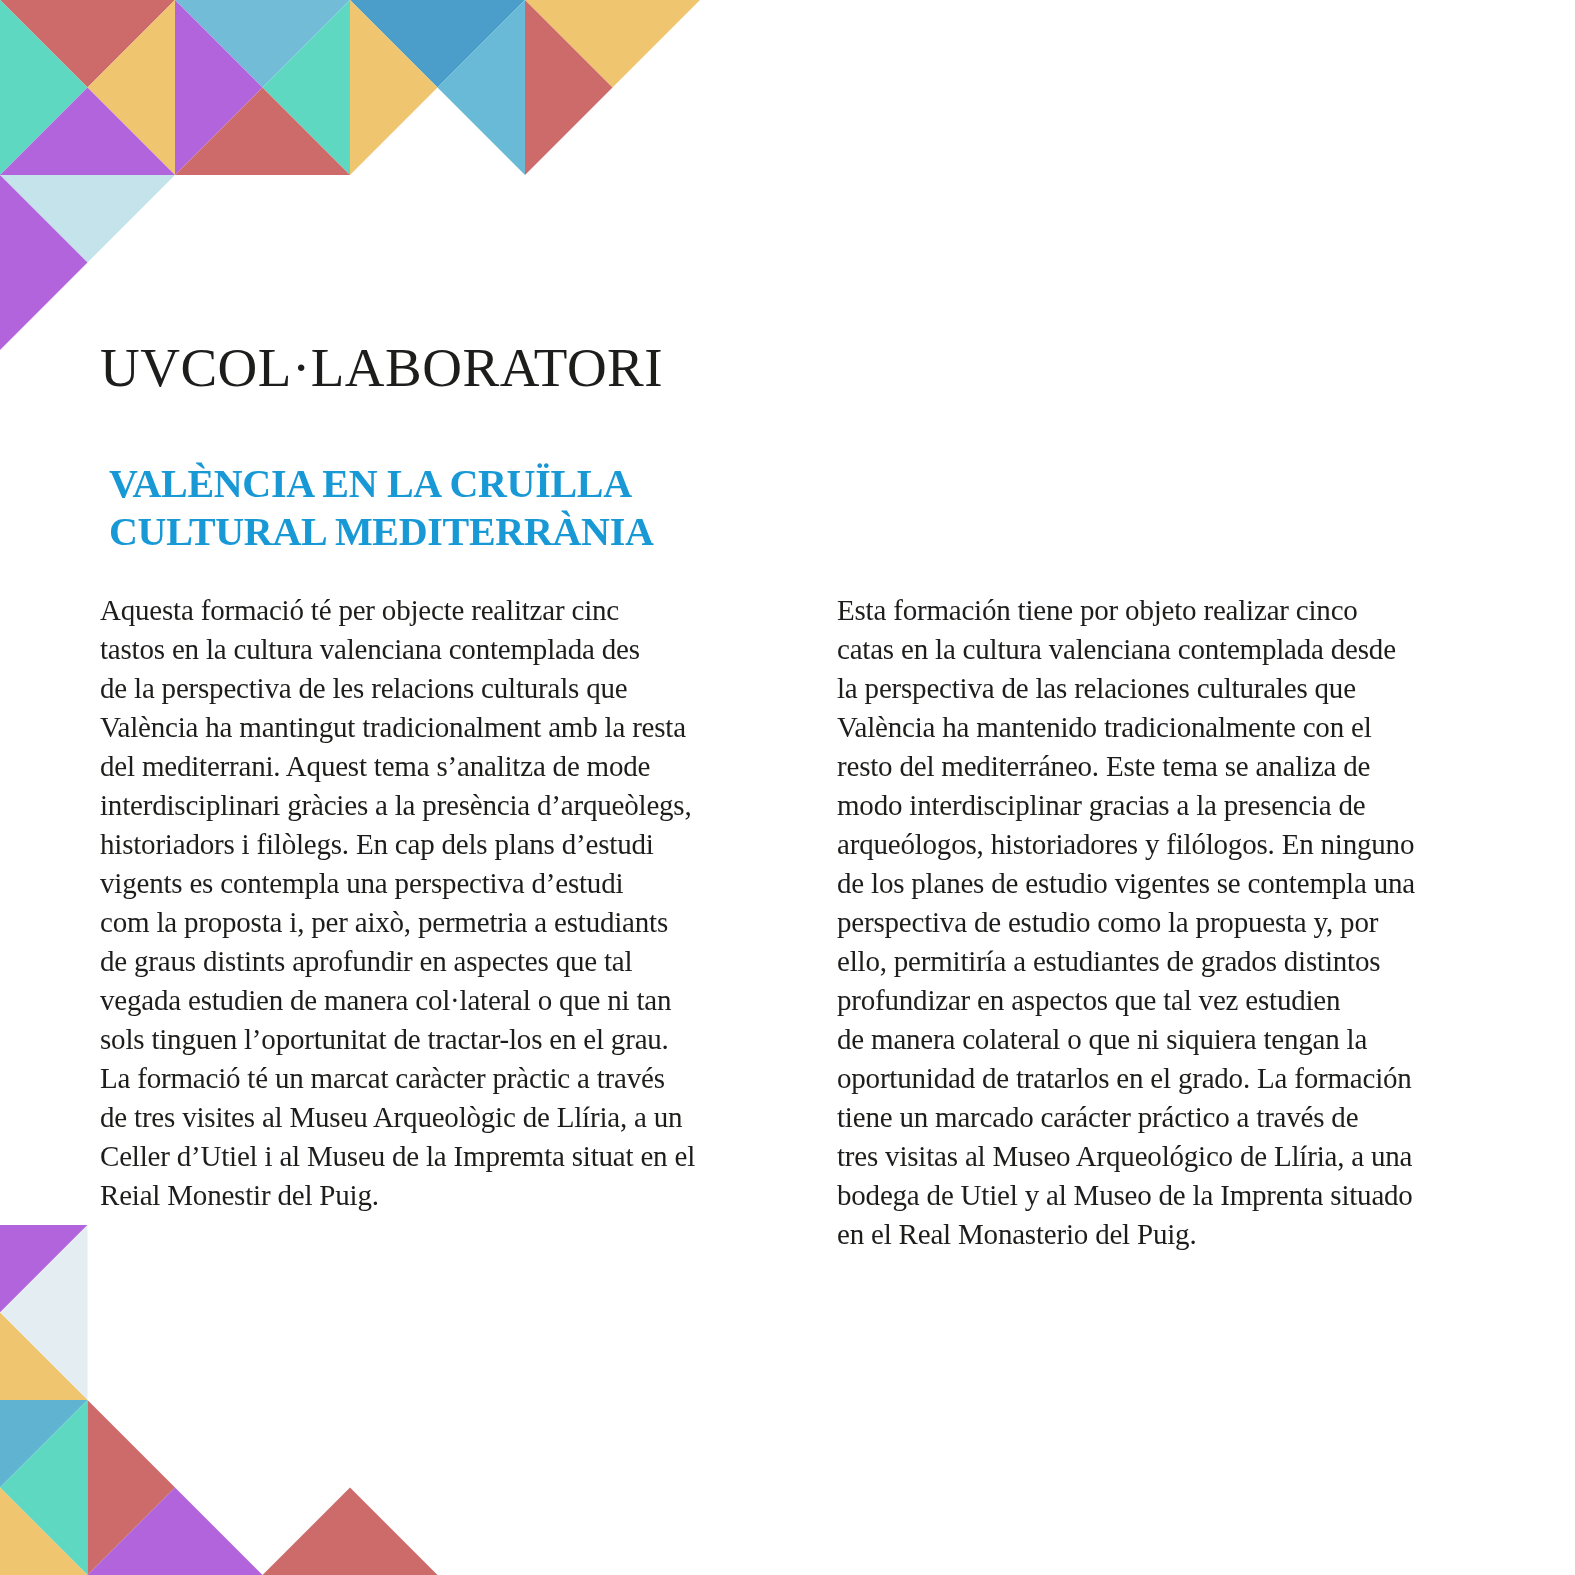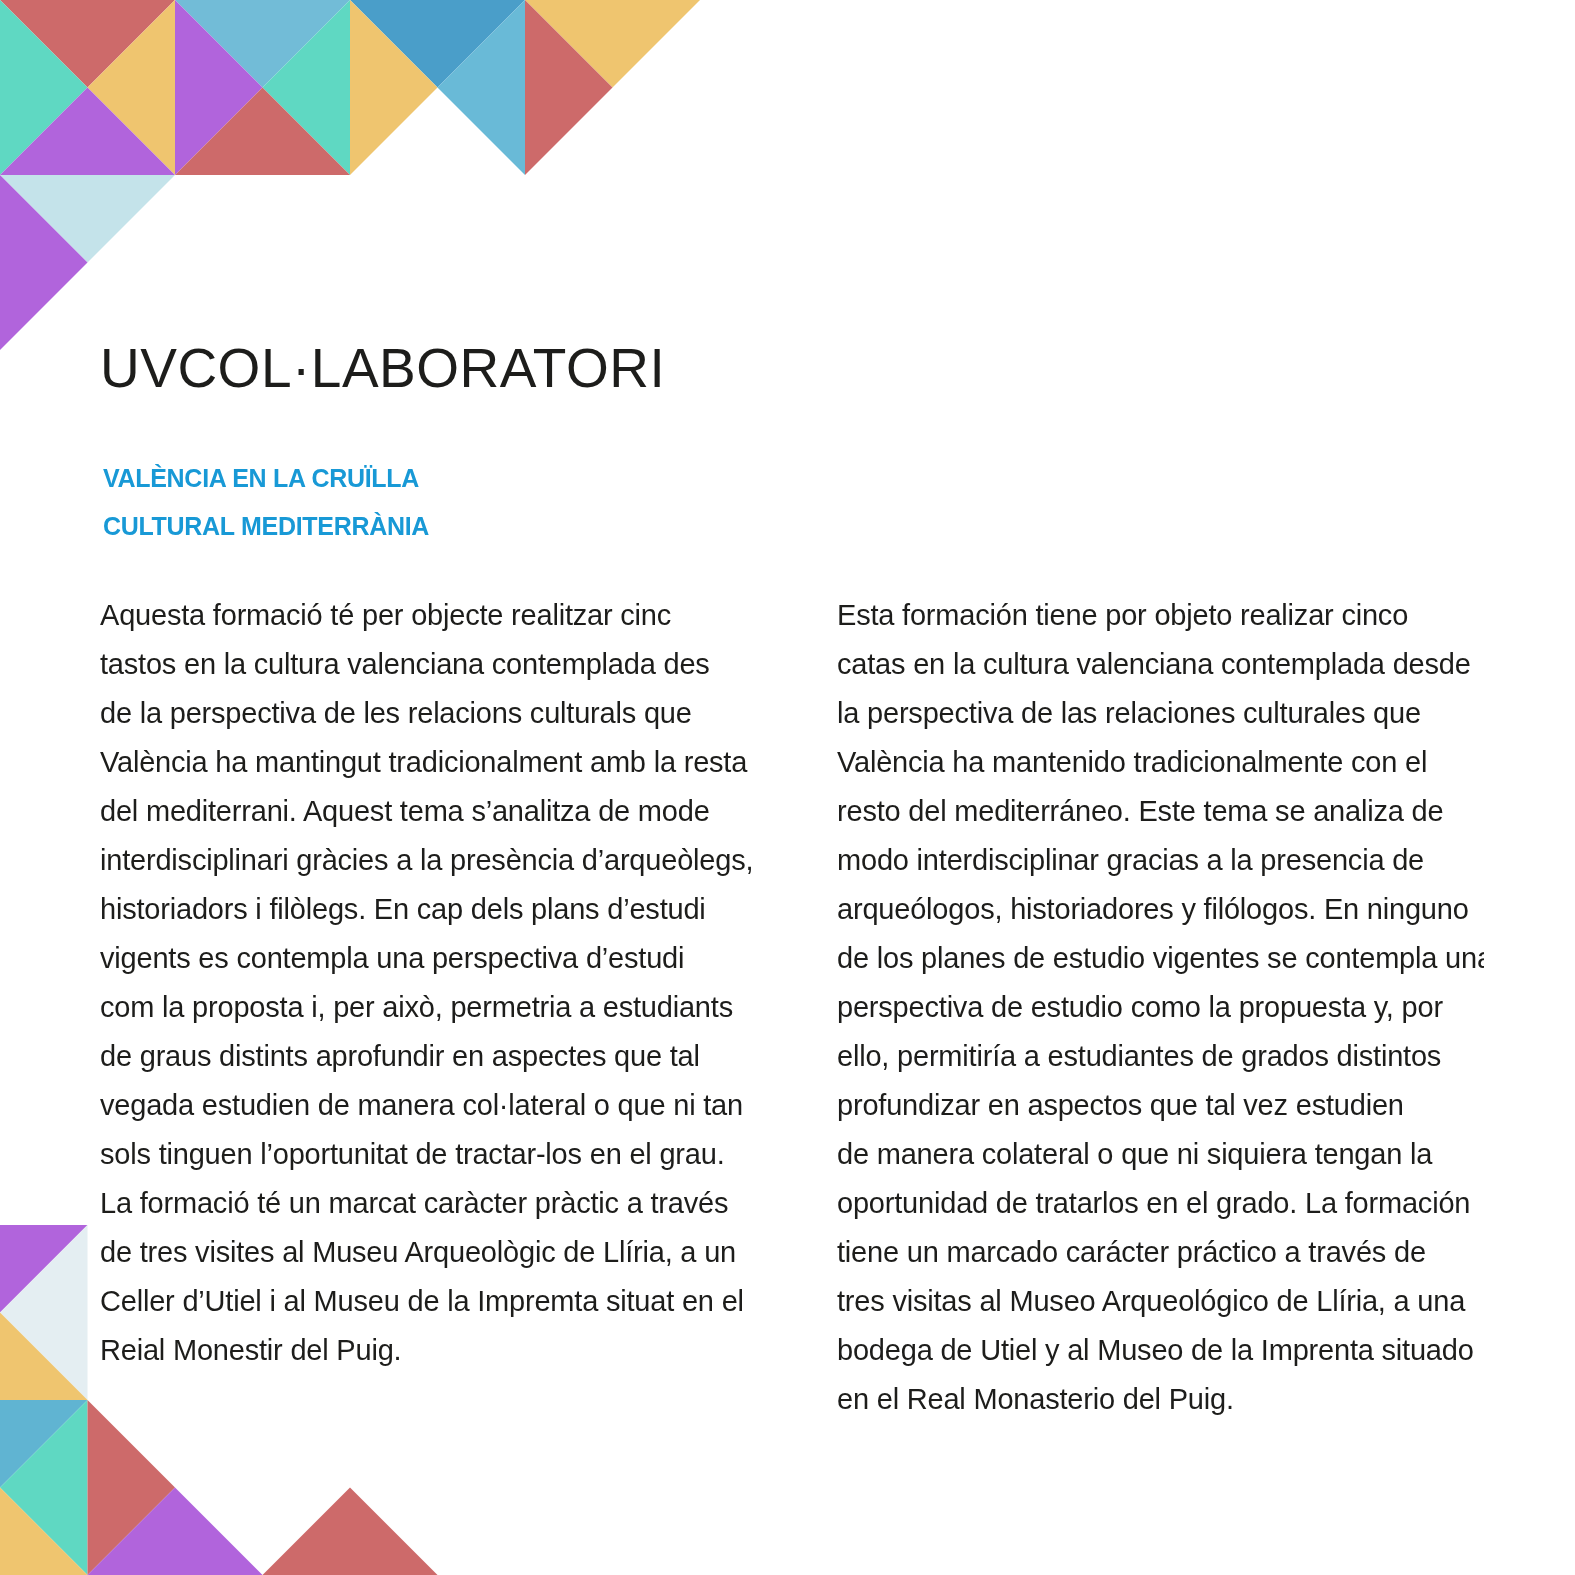--- a/index.html
+++ b/index.html
@@ -6,21 +6,21 @@
     margin: 0;
     padding: 0;
     background: #ffffff;
   }
   .page {
     position: relative;
     width: 1484px;
     height: 1575px;
     background: #ffffff;
     overflow: hidden;
-    font-family: Liberation Sans, sans-serif;
+    font-family: Liberation Serif, serif;
   }
   .deco {
     position: absolute;
     display: block;
   }
   .deco-top { left: 0; top: 0; }
   .deco-bottom { left: 0; top: 1225px; }
   .title {
     position: absolute;
     left: 100px;
@@ -29,36 +29,36 @@
     font-size: 55px;
     font-weight: 400;
     line-height: 60px;
     letter-spacing: 0.5px;
     color: #1d1d1b;
     white-space: pre-line;
   }
   .heading {
     position: absolute;
     top: 451px;
-    margin: 3px;
-    font-size: 25px;
+    margin: 9px;
+    font-size: 40px;
     font-weight: 700;
     line-height: 48px;
     letter-spacing: -0.3px;
     white-space: pre-line;
   }
   .heading-left  { left: 100px;  color: #1899d6; }
   .heading-right { left: 810px;  color: #82c8ee; }
   .body-text {
     position: absolute;
     top: 591px;
     margin: 0;
     font-size: 29px;
     font-weight: 400;
-    line-height: 49px;
+    line-height: 39px;
     letter-spacing: -0.2px;
     color: #1d1d1b;
     white-space: pre-line;
   }
   .body-left  { left: 100px; width: 700px; }
   .body-right { left: 837px; width: 710px; }
 </style>
 </head>
 <body>
 

